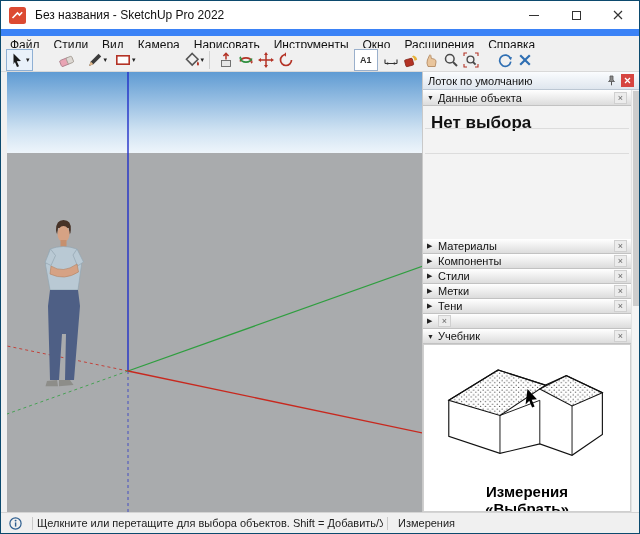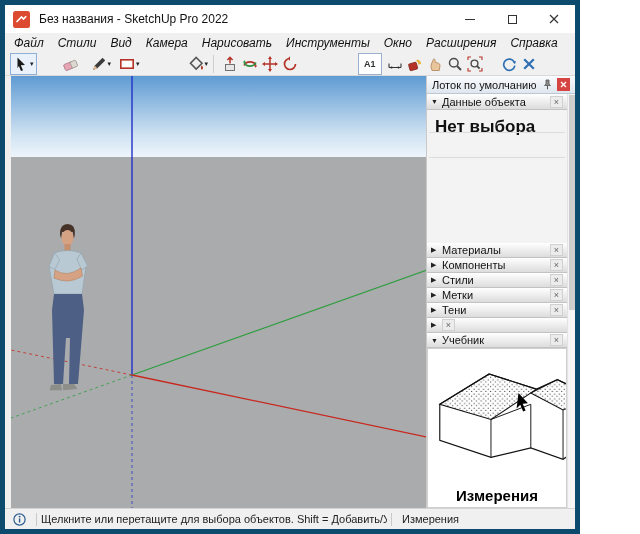--- a/index.html
+++ b/index.html
@@ -2,35 +2,35 @@
 <html style="--sky-top: #5f9bd3; --sky-horizon: #eef5fb; --ground: #a9abad; --axis-red: #c8281e; --axis-green: #2f9e3f; --axis-blue: #2230c8; --tray-close-red: #d64541; --accent-blue: #2f6fb3;"><head>
 <meta charset="utf-8">
 <style>
   * { box-sizing: border-box; margin: 0; padding: 0; }
   body {
     width: 640px; height: 534px;
     font-family: "Liberation Sans", "DejaVu Sans", sans-serif;
     background: #fff;
   }
   #win {
-    position: relative; width: 580px; height: 534px;
-    border: 5px solid #0c4a6e; background: #3b82f6; overflow: hidden;
+    position: relative; width: 640px; height: 534px;
+    border: 1px solid #0c4a6e; background: #3b82f6; overflow: hidden;
   }
 
   
   .titlebar { position:absolute; top:0; left:0; width:100%; height:28px; background:#ffffff; display:flex; align-items:center; }
   .app-icon { width:17px; height:17px; margin:0 9px 0 8px; flex:none; }
   .title-text { font-size:12px; color:#111; white-space:nowrap; }
   .win-controls { position:absolute; right:0; top:0; height:28px; display:flex; }
   .win-btn { width:42px; height:28px; display:flex; align-items:center; justify-content:center; }
   .glyph-min { width:10px; height:1px; background:#333; }
   .glyph-max { width:9px; height:9px; border:1px solid #333; }
 
   
-  .menubar { position:absolute; top:28px; left:0; width:100%; height:19px; background:#f0f0f0; display:flex; align-items:flex-end; padding-left:2px;font-style:italic; }
+  .menubar { position:absolute; top:35px; left:0; width:100%; height:19px; background:#f0f0f0; display:flex; align-items:flex-start; padding-left:2px; }
   .menu-item { font-size:12px; color:#111; padding:2px 7px; white-space:nowrap; }
 
   
   .toolbar { position:absolute; top:47px; left:0; width:100%; height:24px; background:#f0f0f0; border-bottom:1px solid #d9d9d9; display:flex; align-items:center; }
   .tbtn { height:22px; display:flex; align-items:center; justify-content:flex-end; padding:0 2px; flex:none; }
   .tbtn.boxed { border:1px solid #8fb0d4; background:#e9f1fa; }
   .tbtn.boxed2 { border:1px solid #9ab0cc; background:#ffffff; }
   .caret { font-size:7px; color:#222; margin-left:1px; }
   .tsep { width:1px; height:18px; background:#cfcfcf; margin:0 3px; flex:none; }
   .a1-text { font-size:9px; font-weight:bold; color:#333; padding:2px 3px; }
@@ -331,20 +331,21 @@
           <polygon points="10,52 62,20 112,36 134,26 172,44 172,88 140,110 106,98 64,108 10,90" fill="#fff" stroke="#111" stroke-width="1.2"></polygon>
           <polygon points="10,52 62,20 112,36 64,68" fill="url(#dots)" stroke="#111" stroke-width="1.1"></polygon>
           <polygon points="106,40 134,26 172,44 140,58" fill="url(#dots)" stroke="#111" stroke-width="1.1"></polygon>
           <line x1="64" y1="68" x2="64" y2="108" stroke="#111" stroke-width="1"></line>
           <line x1="64" y1="68" x2="106" y2="52" stroke="#111" stroke-width="1"></line>
           <line x1="106" y1="52" x2="106" y2="98" stroke="#111" stroke-width="1"></line>
           <line x1="140" y1="58" x2="140" y2="110" stroke="#111" stroke-width="1"></line>
           <path d="M93 40 l10 11 -5.5 0.5 3 7 -2.6 1.1 -3 -7 -3.9 3.9z" fill="#000"></path>
         </svg>
         <div class="inst-h1">Измерения</div>
+        <div class="inst-h2">«Выбрать»</div>
       </div>
     </div>
 
     <div class="scrollbar">
       <div class="scroll-thumb"></div>
     </div>
   </div>
 
   <div class="statusbar">
     <span class="sb-icon">

